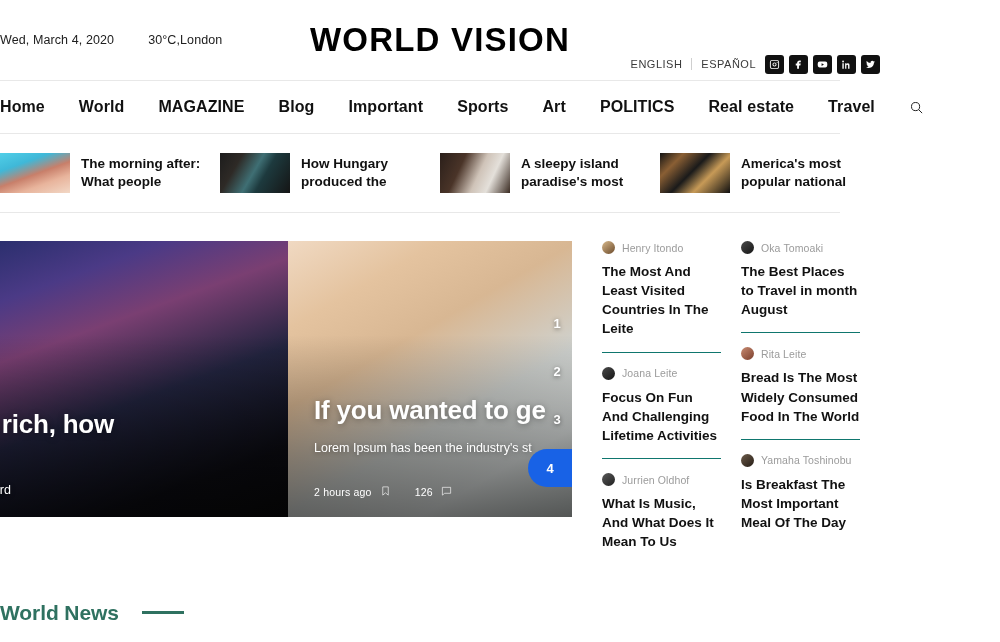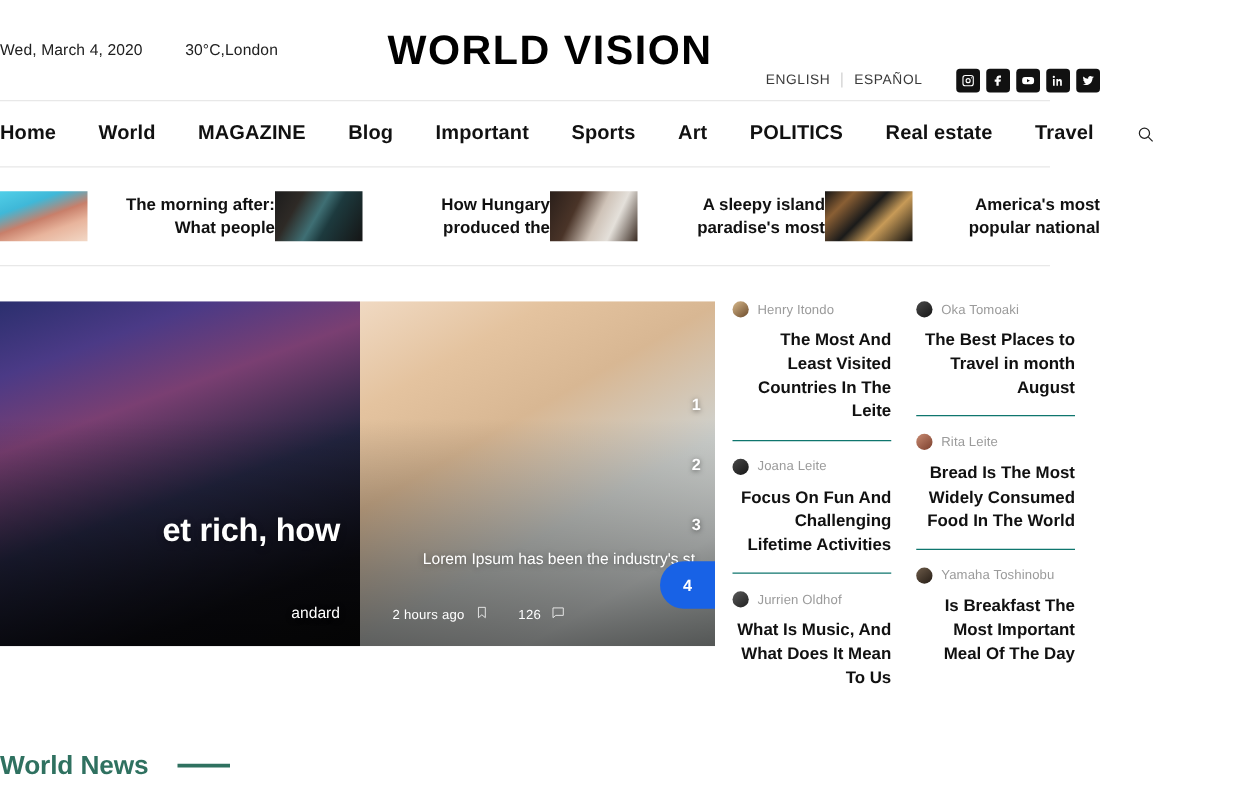--- a/index.html
+++ b/index.html
@@ -3,40 +3,40 @@
 <meta charset="utf-8">
 <style>
   * { box-sizing: border-box; margin: 0; padding: 0; }
   html, body {
     width: 1000px; height: 642px;
     background: #ffffff;
     font-family: "Liberation Sans", sans-serif;
     overflow: hidden;
     color: #111;
   }
-  .page { width: 840px; height: 642px; position: relative; text-align: right; }
+  .page { width: 840px; height: 642px; position: relative; }
   .wrap { width: 880px; margin: 0 auto; }
 
   
   .topbar {
     height: 80px;
     display: flex; align-items: center;
     position: relative;
   }
   .topbar-left { display: flex; align-items: center; gap: 34px; }
   .top-date, .top-weather {
     font-size: 12.5px; color: #202020; letter-spacing: .1px; white-space: nowrap;
   }
   .logo {
     position: absolute; left: 50%; transform: translateX(-50%);
     font-size: 33px; font-weight: 700; letter-spacing: 1.2px; color: #000;
     white-space: nowrap; font-family: "Liberation Sans", sans-serif;
   }
   .topbar-right {
-    margin-left: auto; display: flex; align-items: center; gap: 18px; margin-top: 48px;
+    margin-left: auto; display: flex; align-items: center;  margin-top: 48px;
   }
   .langs { display: flex; align-items: center; font-size: 11px; color: #3a3a3a; letter-spacing: .5px; }
   .langs .lang { padding: 0 9px; white-space: nowrap; }
   .langs .lang:first-child { padding-left: 0; border-right: 1px solid #cfcfcf; }
   .socials { display: flex; gap: 5px; }
   .soc {
     width: 19px; height: 19px; background: #111; border-radius: 3px;
     display: flex; align-items: center; justify-content: center;
   }
   .soc svg { width: 11px; height: 11px; fill: #fff; }
@@ -87,21 +87,21 @@
   .pg {
     width: 30px; height: 48px; display: flex; align-items: center; justify-content: center;
     color: #fff; font-size: 13px; font-weight: 700; cursor: pointer; text-shadow: 0 1px 4px rgba(0,0,0,.5);
   }
   .pg.active {
     background: #1862e6; width: 44px; height: 38px; border-radius: 19px 0 0 19px;
     margin-top: 6px; text-shadow: none;
   }
 
   
-  .side { flex: 1; display: flex; padding-left: 14px; }
+  .side { flex: 1; display: flex; padding-left: 30px; }
   .side-col { width: 50%; padding-right: 20px; }
   .side-item { padding-bottom: 13px; }
   .side-item + .side-item { border-top: 1px solid #0f766e; padding-top: 14px; }
   .side-author { display: flex; align-items: center; gap: 7px; margin-bottom: 8px; }
   .avatar { width: 13px; height: 13px; border-radius: 50%; flex: 0 0 13px; }
   .av1 { background: linear-gradient(140deg,#d8b98c,#6b4a2a); }
   .av2 { background: linear-gradient(140deg,#4a4a4a,#151515); }
   .av3 { background: linear-gradient(140deg,#5a5a5a,#202020); }
   .av4 { background: linear-gradient(140deg,#c98b72,#7a3e2c); }
   .av6 { background: linear-gradient(140deg,#6e5c4a,#241c15); }
@@ -222,20 +222,21 @@
           <div class="slide-body">
             <div class="slide-title">et rich, how</div>
             <div class="slide-sub">andard</div>
           </div>
         </div>
 
         <div class="slide slide-b">
           <div class="slide-shade"></div>
           <div class="slide-body">
             <div class="slide-title">
+              <div>If you wanted to ge</div>
             </div>
             <div class="slide-sub">Lorem Ipsum has been the industry's st</div>
             <div class="slide-meta">
               <span>2 hours ago</span>
               <span>
                 <svg viewBox="0 0 24 24">
                     <path d="M6 3h12v18l-6-5-6 5z"></path>
                   </svg>
               </span>
               <span class="gap"></span>

